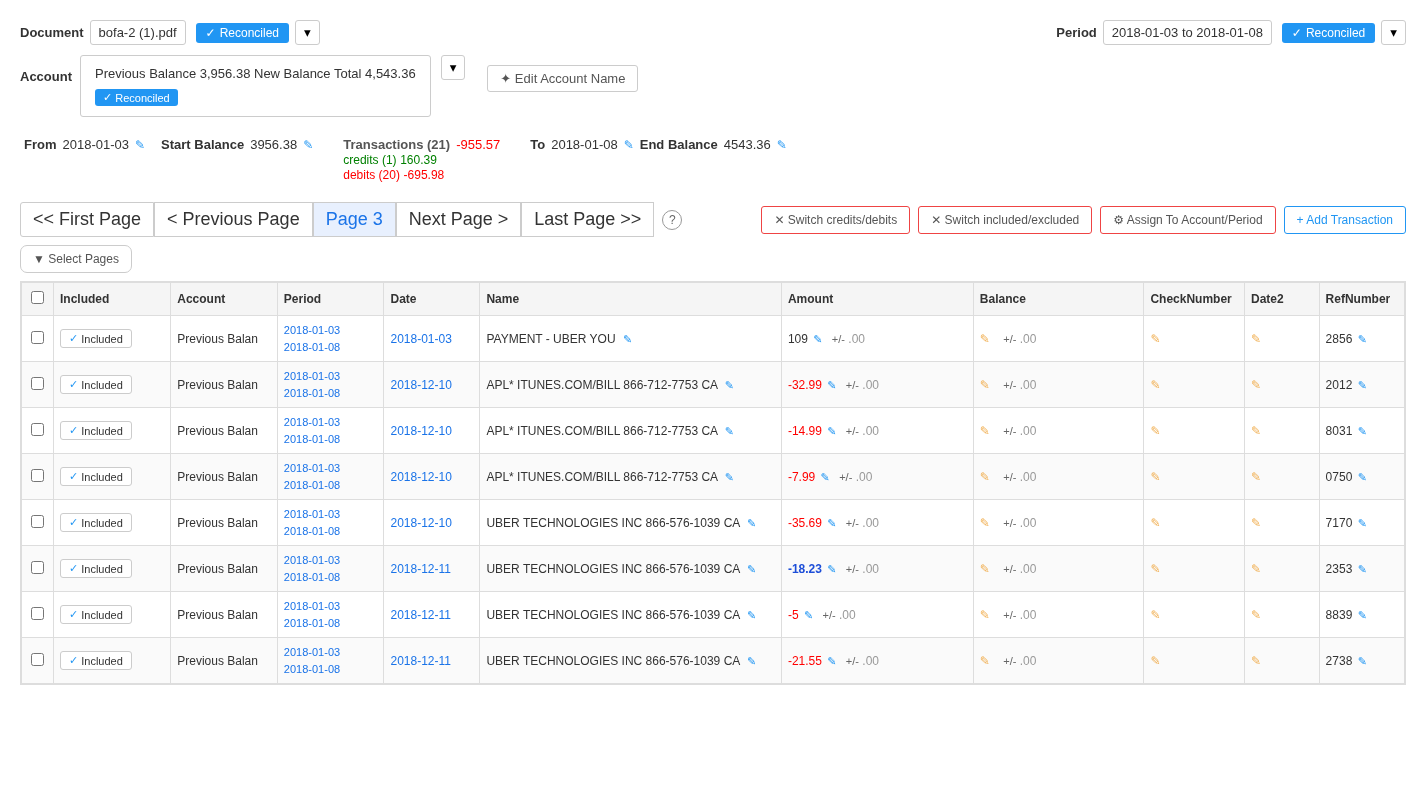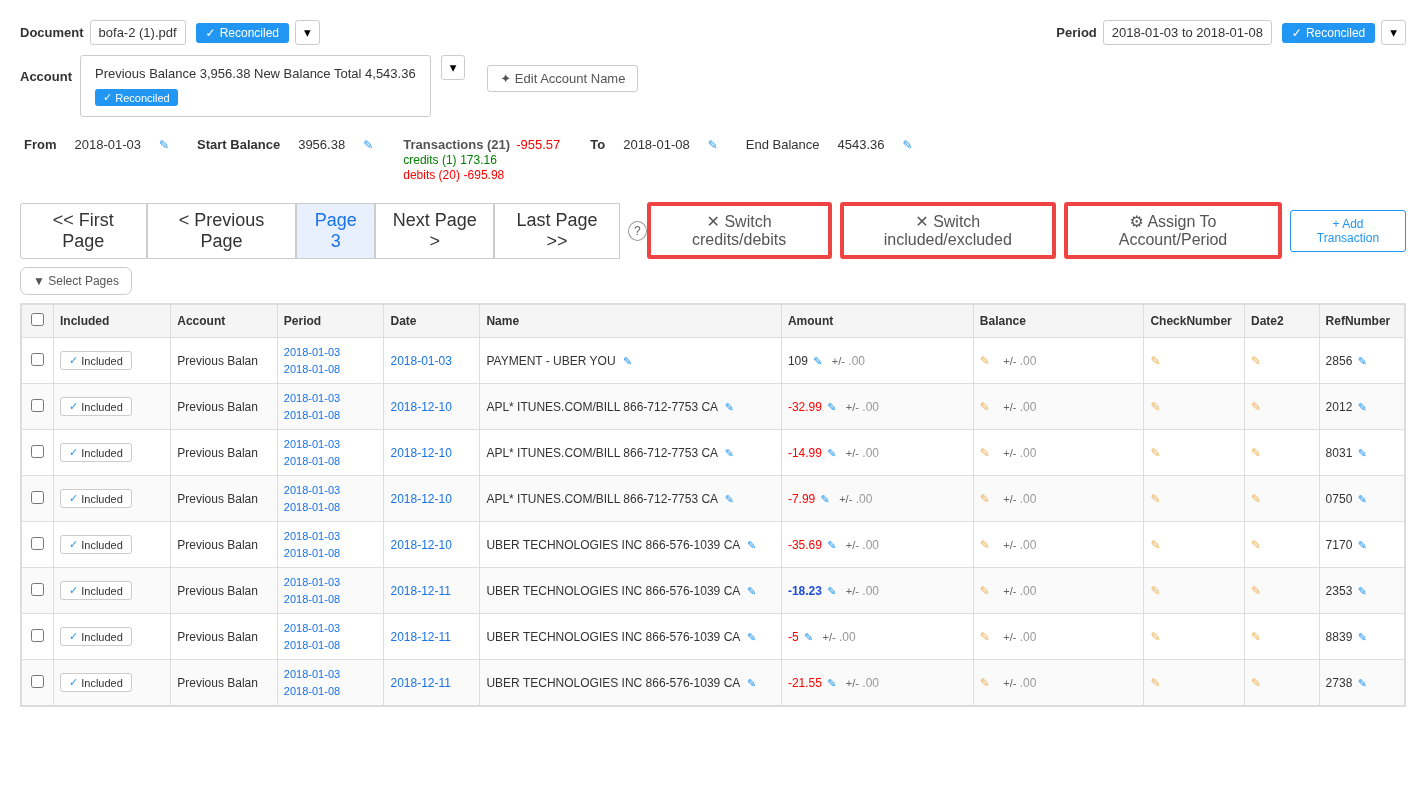--- a/index.html
+++ b/index.html
@@ -11,33 +11,33 @@
     .dropdown-btn { border: 1px solid #ccc; padding: 4px 8px; border-radius: 3px; background: #fff; cursor: pointer; }
     .account-box { border: 1px solid #ccc; border-radius: 3px; padding: 10px 14px; min-width: 320px; position: relative; }
     .account-box .acct-info { font-size: 13px; margin-bottom: 8px; }
     .account-box .reconciled-small { background: #2196F3; color: #fff; padding: 2px 8px; border-radius: 3px; font-size: 11px; display: inline-flex; align-items: center; gap: 3px; }
     .account-dropdown { border: 1px solid #ccc; padding: 4px 8px; margin-left: 4px; border-radius: 3px; cursor: pointer; background: #fff; }
     .edit-account-btn { border: 1px solid #ccc; padding: 5px 12px; border-radius: 3px; background: #fff; cursor: pointer; margin-left: 16px; color: #555; font-size: 13px; margin-top: 10px; }
     .period-value { border: 1px solid #ccc; padding: 4px 8px; border-radius: 3px; background: #fff; margin-right: 4px; }
     
     
     .stats-row { display: flex; align-items: flex-start; gap: 30px; margin-bottom: 18px; padding-left: 4px; }
-    .stat-group { display: flex; align-items: center; gap: 18px; }
+    .stat-group { display: flex; align-items: center; gap: 6px; }
     .edit-icon { color: #2196F3; cursor: pointer; font-size: 12px; }
     .transactions-group { display: flex; flex-direction: column; }
     .tx-main { display: flex; align-items: center; gap: 6px; }
     .tx-amount { color: red; }
     .tx-credits { color: green; font-size: 12px; }
     .tx-debits { color: red; font-size: 12px; }
     .page-btn { border: 1px solid #ccc; padding: 6px 12px; background: #fff; cursor: pointer; font-size: 18px; color: #333; }
     .page-btn.active { background: #e8f0fe; color: #1a73e8; border-color: #ccc; }
     .page-btn:first-child { border-radius: 3px 0 0 3px; }
     .page-btn:last-child { border-radius: 0 3px 3px 0; }
     .help-icon { width: 20px; height: 20px; border-radius: 50%; border: 1px solid #999; display: inline-flex; align-items: center; justify-content: center; color: #666; font-size: 12px; margin-left: 8px; cursor: pointer; }
-    .action-btn { border: 4px solid #ef4444; padding: 6px 12px; background: #fff; cursor: pointer; font-size: 16px; border-radius: 3px; color: #555; }
+    .action-btn { border: 1px solid #ef4444; padding: 6px 12px; background: #fff; cursor: pointer; font-size: 12px; border-radius: 3px; color: #555; }
     .add-transaction-btn { border: 1px solid #2196F3; padding: 6px 12px; background: #fff; cursor: pointer; font-size: 12px; border-radius: 3px; color: #2196F3; }
     .select-pages-btn { border: 1px solid #ccc; padding: 6px 12px; background: #fff; cursor: pointer; font-size: 12px; border-radius: 7px; color: #555; margin-right: auto; }
     
     
     .table-container { border: 1px solid #ddd; overflow-x: auto; position: relative; }
     table { width: 100%; border-collapse: collapse; font-size: 12px; }
     thead tr { background: #f5f5f5; }
     th { padding: 8px 6px; border: 1px solid #ddd; font-weight: bold; text-align: left; white-space: nowrap; }
     td { padding: 6px; border: 1px solid #ddd; vertical-align: middle; white-space: nowrap; }
     tr:nth-child(even) { background: #fafafa; }
@@ -118,33 +118,33 @@
       <span class="edit-icon">✎</span>
     </div>
 
     <div class="transactions-group">
       <div class="tx-main">
         <span style="font-weight:bold; color:#555;">Transactions (21)</span>
         <span class="tx-amount">-955.57</span>
       </div>
       <div>
         <span class="tx-credits">credits (1)</span>
-        <span class="tx-credits">173.16</span>
+        <span class="tx-credits">160.39</span>
       </div>
       <div>
         <span class="tx-debits">debits (20)</span>
         <span class="tx-debits">-695.98</span>
       </div>
     </div>
 
     <div class="stat-group">
       <span style="font-weight:bold;">To</span>
       <span>2018-01-08</span>
       <span class="edit-icon">✎</span>
-      <span style="font-weight:normal; margin-left:10px;">End Balance</span>
+      <span style="font-weight:bold; margin-left:0;">End Balance</span>
       <span>4543.36</span>
       <span class="edit-icon">✎</span>
     </div>
   </div>
 
   <div style="display:flex; align-items:center; justify-content:space-between; margin-bottom:8px;">
     <div style="display:flex; align-items:center; gap:0;">
       <button class="page-btn">&lt;&lt; First Page</button>
       <button class="page-btn">&lt; Previous Page</button>
       <button class="page-btn active">Page 3</button>

